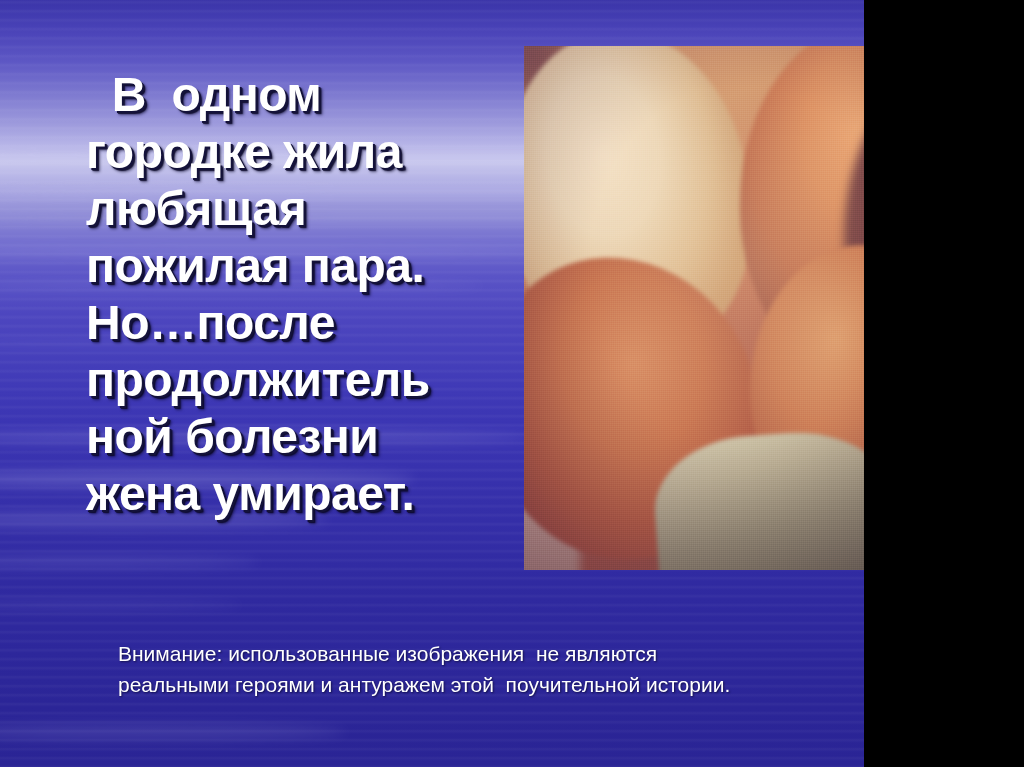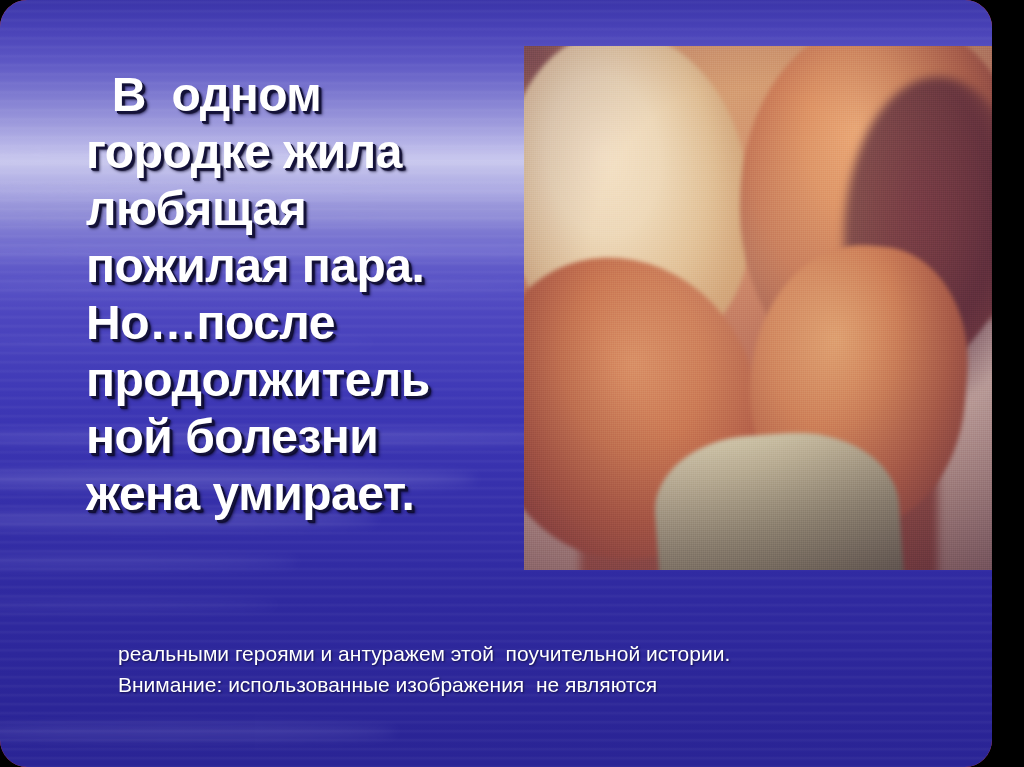--- a/index.html
+++ b/index.html
@@ -2,26 +2,25 @@
 <html><head>
 <meta charset="utf-8">
 <style>
   html, body {
     margin: 0;
     padding: 0;
     background: #000;
   }
   #slide {
     position: relative;
-    width: 992px;
+    width: 864px;
     height: 767px;
     overflow: hidden;
     font-family: "Liberation Sans", sans-serif;
     background: #ef4444;
-    border-radius: 27px;
   }
 
   
   .bg-base {
     position: absolute;
     inset: 0;
     background: linear-gradient(to bottom,
         #3a34a8 0%,
         #4a43b8 4%,
         #5d57c4 8%,
@@ -253,17 +252,17 @@
     <div class="photo-layer p-hair-right"></div>
     <div class="photo-layer p-hair-dark"></div>
     <div class="photo-layer p-face-left"></div>
     <div class="photo-layer p-face-right"></div>
     <div class="photo-layer p-collar"></div>
     <div class="photo-layer p-glow"></div>
     <div class="photo-layer p-grain"></div>
   </div>
 
   <div id="caption">
+    <span class="cap-line">Внимание: использованные изображения  не являются</span>
     <span class="cap-line">реальными героями и антуражем этой  поучительной истории.</span>
-    <span class="cap-line">Внимание: использованные изображения  не являются</span>
   </div>
 
 </div>
 
 </body></html>

